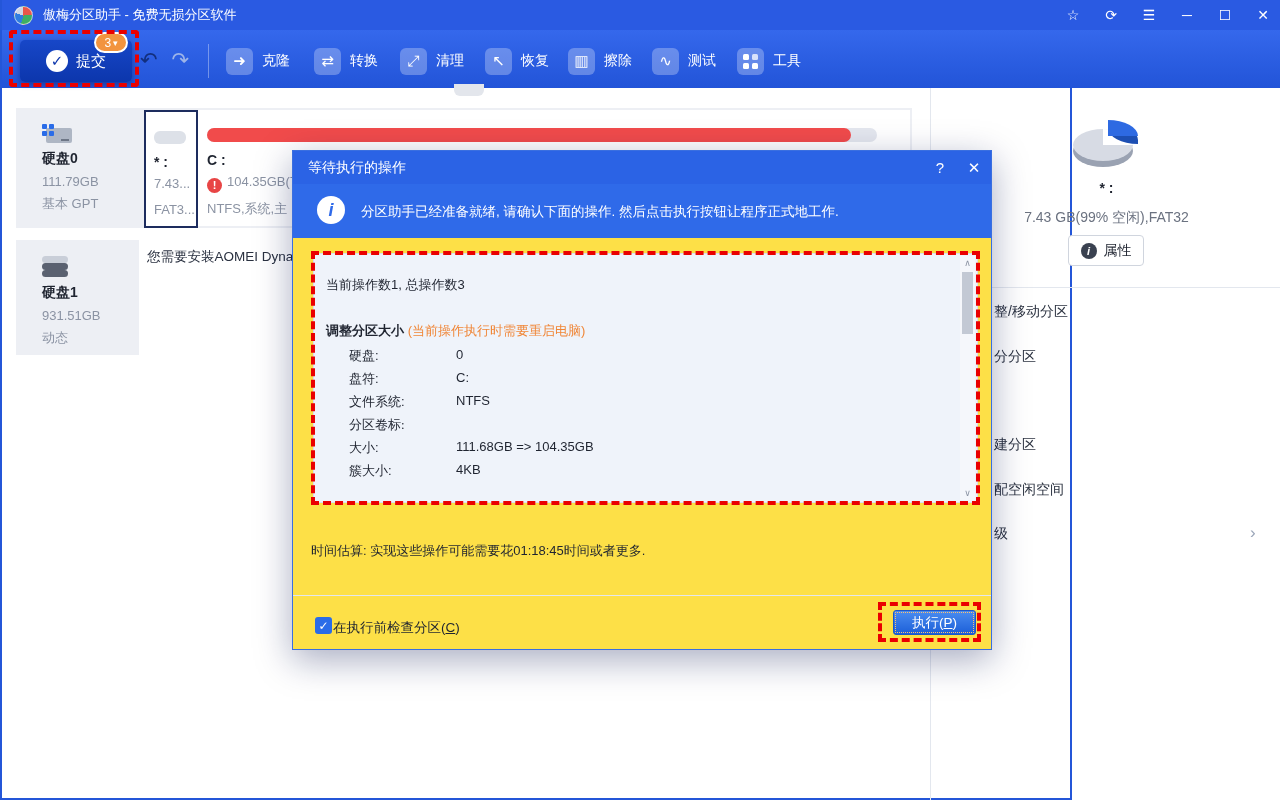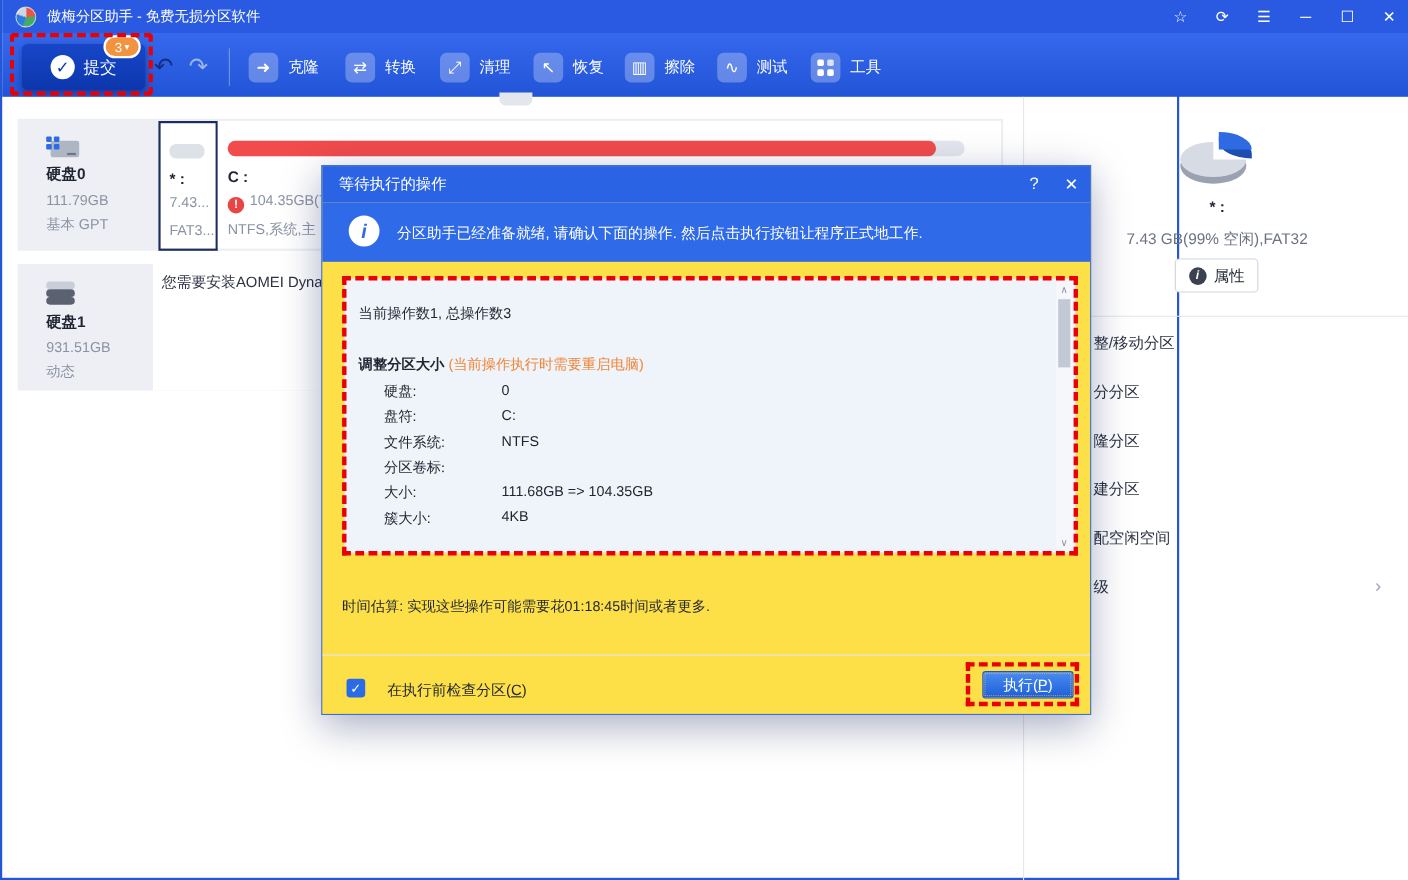--- a/index.html
+++ b/index.html
@@ -77,21 +77,21 @@
   .op-title{font-weight:bold;}
   .op-warn{color:#f08637;}
   .fld{position:absolute;left:35px;width:600px;}
   .fld .v{position:absolute;left:107px;}
   .scrollbar{position:absolute;right:2px;top:2px;width:15px;height:244px;background:#f5f7fb;}
   .scroll-arrow{position:absolute;left:0;width:15px;height:14px;color:#8b93a3;font-size:9px;display:flex;align-items:center;justify-content:center;}
   .scroll-thumb{position:absolute;left:2px;top:16px;width:11px;height:62px;background:#c3c9d4;}
   .time-est{position:absolute;left:18px;top:391px;font-size:13px;color:#1f2430;}
   .dlg-divider{position:absolute;left:0;top:444px;width:100%;height:1px;background:#e3e7ee;}
   .checkbox{position:absolute;left:22px;top:466px;width:17px;height:17px;background:#2a6ce8;border-radius:3px;color:#fff;font-size:12px;display:flex;align-items:center;justify-content:center;}
-  .checkbox-label{position:absolute;left:59px;top:468px;font-size:13.5px;color:#1f2430;}
+  .checkbox-label{position:absolute;left:40px;top:468px;font-size:13.5px;color:#1f2430;}
   .underline{text-decoration:underline;}
   .exec-btn{position:absolute;left:600px;top:459px;width:83px;height:25px;background:linear-gradient(180deg,#4a8cf0,#1c5fd8);border:1px solid #1c57c8;border-radius:3px;color:#fff;font-size:13.5px;display:flex;align-items:center;justify-content:center;outline:1px dotted #ffc170;outline-offset:-3px;box-sizing:border-box;}
 
   
   .red-dash{border:4px dashed #ea0000;box-sizing:border-box;pointer-events:none;z-index:50;}
 </style>
 </head>
 <body>
 
 <div id="app">
@@ -221,21 +221,20 @@
   <div class="abs sel-label">* :</div>
   <div class="abs sel-info">7.43 GB(99% 空闲),FAT32</div>
   <div class="abs props-btn">
     <span class="props-i">i</span>
     <span>属性</span>
   </div>
   <div class="abs h-sep"></div>
 
   <div class="abs menu-item" style="top:303px;">整/移动分区</div>
   <div class="abs menu-item" style="top:348px;">分分区</div>
-  <div class="abs menu-item" style="top:392px;">隆分区</div>
   <div class="abs menu-item" style="top:436px;">建分区</div>
   <div class="abs menu-item" style="top:481px;">配空闲空间</div>
   <div class="abs menu-item" style="top:525px;">级</div>
   <div class="abs menu-chev" style="top:523px;">›</div>
 
   <div class="abs dialog">
     <div class="dlg-header">
       <span class="dlg-title">等待执行的操作</span>
       <span style="margin-left:auto;display:flex;">
         <span class="dlg-hbtn">?</span>

